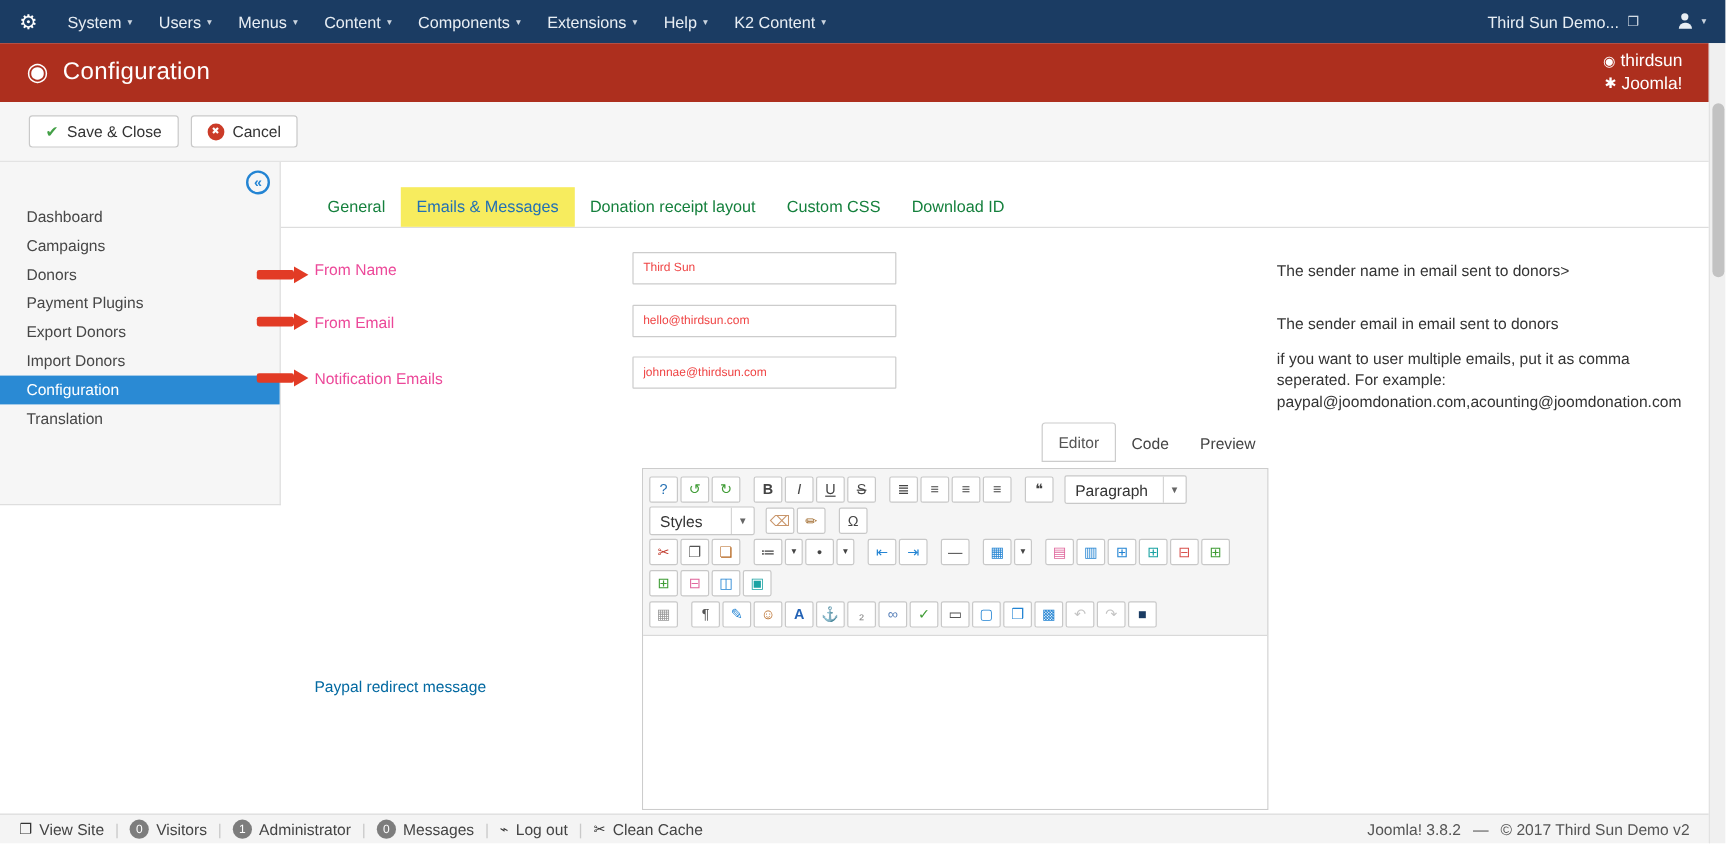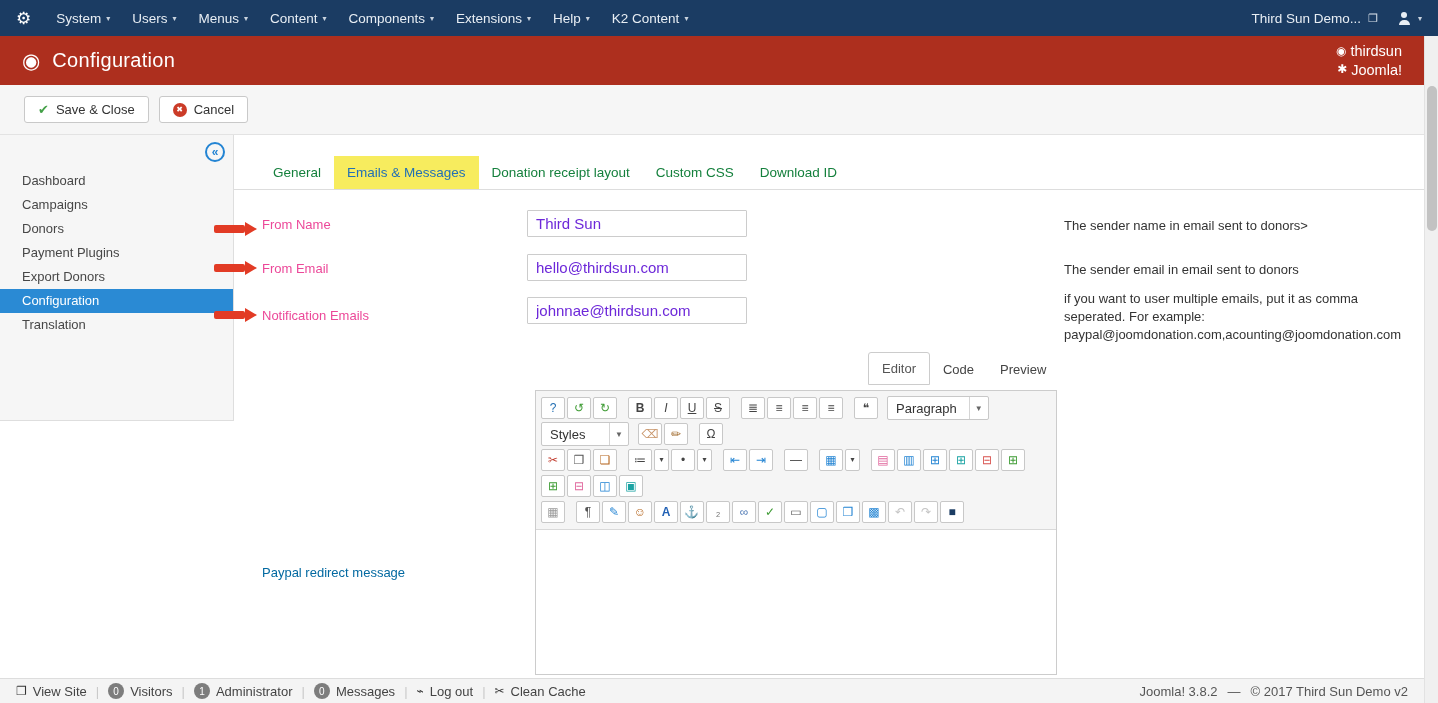--- a/index.html
+++ b/index.html
@@ -5,21 +5,21 @@
   *{margin:0;padding:0;box-sizing:border-box}
   html,body{width:1438px;height:703px}
   body{font-family:"Liberation Sans",sans-serif;font-size:13px;color:#333;background:#fff;position:relative;overflow:hidden}
   button{font-family:inherit}
 
   
   .topnav{position:absolute;top:0;left:0;width:1438px;height:36px;background:#1b3c63;display:flex;align-items:center;padding:0 16px;color:#e8eef4}
   .joomla-logo{font-size:17px;margin-right:14px;color:#fff}
   .menu-item{display:flex;align-items:center;gap:5px;padding:0 11px;height:36px;font-size:13.5px;cursor:pointer}
   .caret{font-size:8px;opacity:.85}
-  .topnav-right{margin-left:auto;display:flex;align-items:center;gap:20px}
+  .topnav-right{margin-left:auto;display:flex;align-items:flex-start;gap:32px}
   .site-link{display:flex;align-items:center;gap:7px;font-size:13.5px;cursor:pointer}
   .ext-icon{font-size:11px;opacity:.9}
   .user-menu{display:flex;align-items:center;gap:7px;cursor:pointer}
   .person-icon{position:relative;width:13px;height:13px;display:inline-block}
   .person-icon::before{content:"";position:absolute;top:0;left:3.5px;width:6px;height:6px;border-radius:50%;background:#e8eef4}
   .person-icon::after{content:"";position:absolute;bottom:0;left:1px;width:11px;height:5px;border-radius:5px 5px 0 0;background:#e8eef4}
 
   
   .page-header{position:absolute;top:36px;left:0;width:1424px;height:49px;background:#ad2f1e;color:#fff;display:flex;align-items:center;padding:0 22px}
   .header-icon{font-size:21px;margin-right:12px}
@@ -41,21 +41,21 @@
   .side-item{height:24px;line-height:24px;padding-left:22px;font-size:13px;color:#474747;cursor:pointer;white-space:nowrap}
   .side-item.active{background:#2a8ad4;color:#fff}
 
   
   .tabs-bar{position:absolute;left:234px;top:135px;width:1190px;height:55px;border-bottom:1px solid #ddd;display:flex;align-items:flex-end;padding-left:26px}
   .tab{padding:9px 13px;color:#15803d;font-size:13.5px;cursor:pointer}
   .tab.active{background:#f7ec5e;color:#2270b5}
 
   
   .flabel{position:absolute;left:262px;font-size:13px;color:#ec4899}
-  .finput{position:absolute;left:527px;width:220px;height:27px;border:1px solid #ccc;border-radius:1px;padding:0 8px;font-family:"Liberation Sans",sans-serif;font-size:15px;color:#6d28d9;background:#fff}
+  .finput{position:absolute;left:527px;width:220px;height:27px;border:1px solid #ccc;border-radius:1px;padding:0 8px;font-family:"Liberation Sans",sans-serif;font-size:10px;color:#ef4444;background:#fff}
   .fhelp{position:absolute;left:1064px;width:354px;font-size:13px;color:#333;line-height:18px}
 
   
   .anno-arrow{position:absolute;width:43px;height:14px}
   .anno-arrow .shaft{position:absolute;left:0;top:3px;width:31px;height:8px;background:#e23b25;border-radius:2px}
   .anno-arrow .head{position:absolute;right:0;top:0;width:0;height:0;border-left:12px solid #e23b25;border-top:7px solid transparent;border-bottom:7px solid transparent}
 
   
   .editor-tabs{position:absolute;left:868px;top:352px;display:flex;align-items:flex-end;height:33px}
   .etab{padding:8px 13px;color:#444;font-size:13px;cursor:pointer}
@@ -165,20 +165,21 @@
 </div>
 
 <div class="sidebar">
   <div class="collapse-btn">«</div>
   <ul class="side-list">
     <li class="side-item">Dashboard</li>
     <li class="side-item">Campaigns</li>
     <li class="side-item">Donors</li>
     <li class="side-item">Payment Plugins</li>
     <li class="side-item">Export Donors</li>
+    <li class="side-item">Import Donors</li>
     <li class="side-item active">Configuration</li>
     <li class="side-item">Translation</li>
   </ul>
 </div>
 
 <div class="tabs-bar">
   <div class="tab">General</div>
   <div class="tab active">Emails &amp; Messages</div>
   <div class="tab">Donation receipt layout</div>
   <div class="tab">Custom CSS</div>

